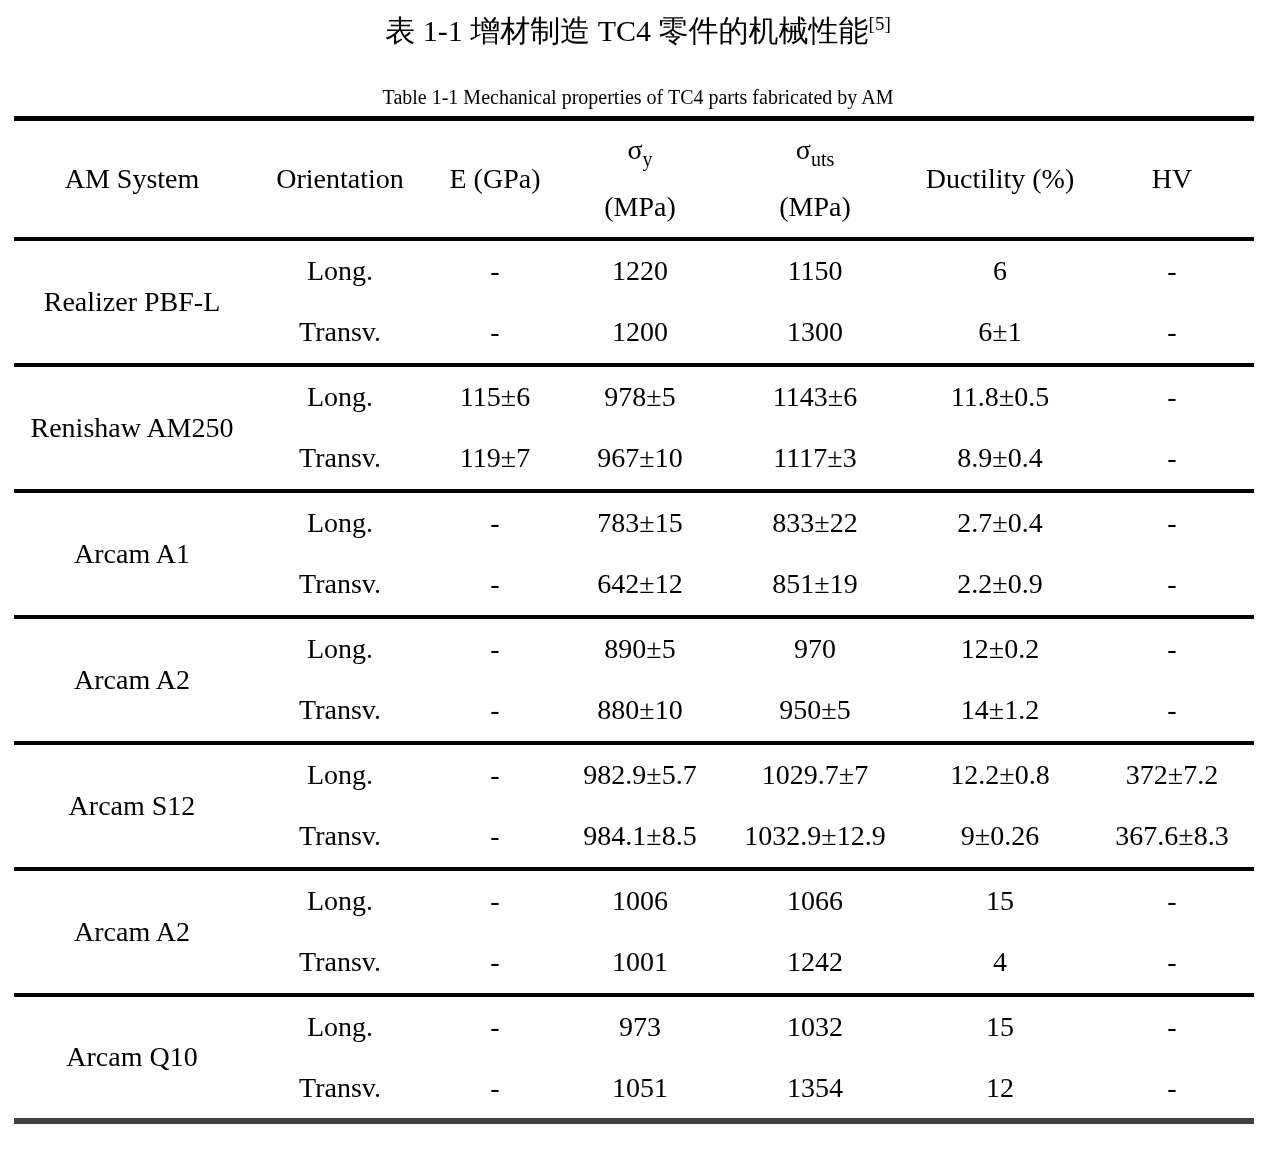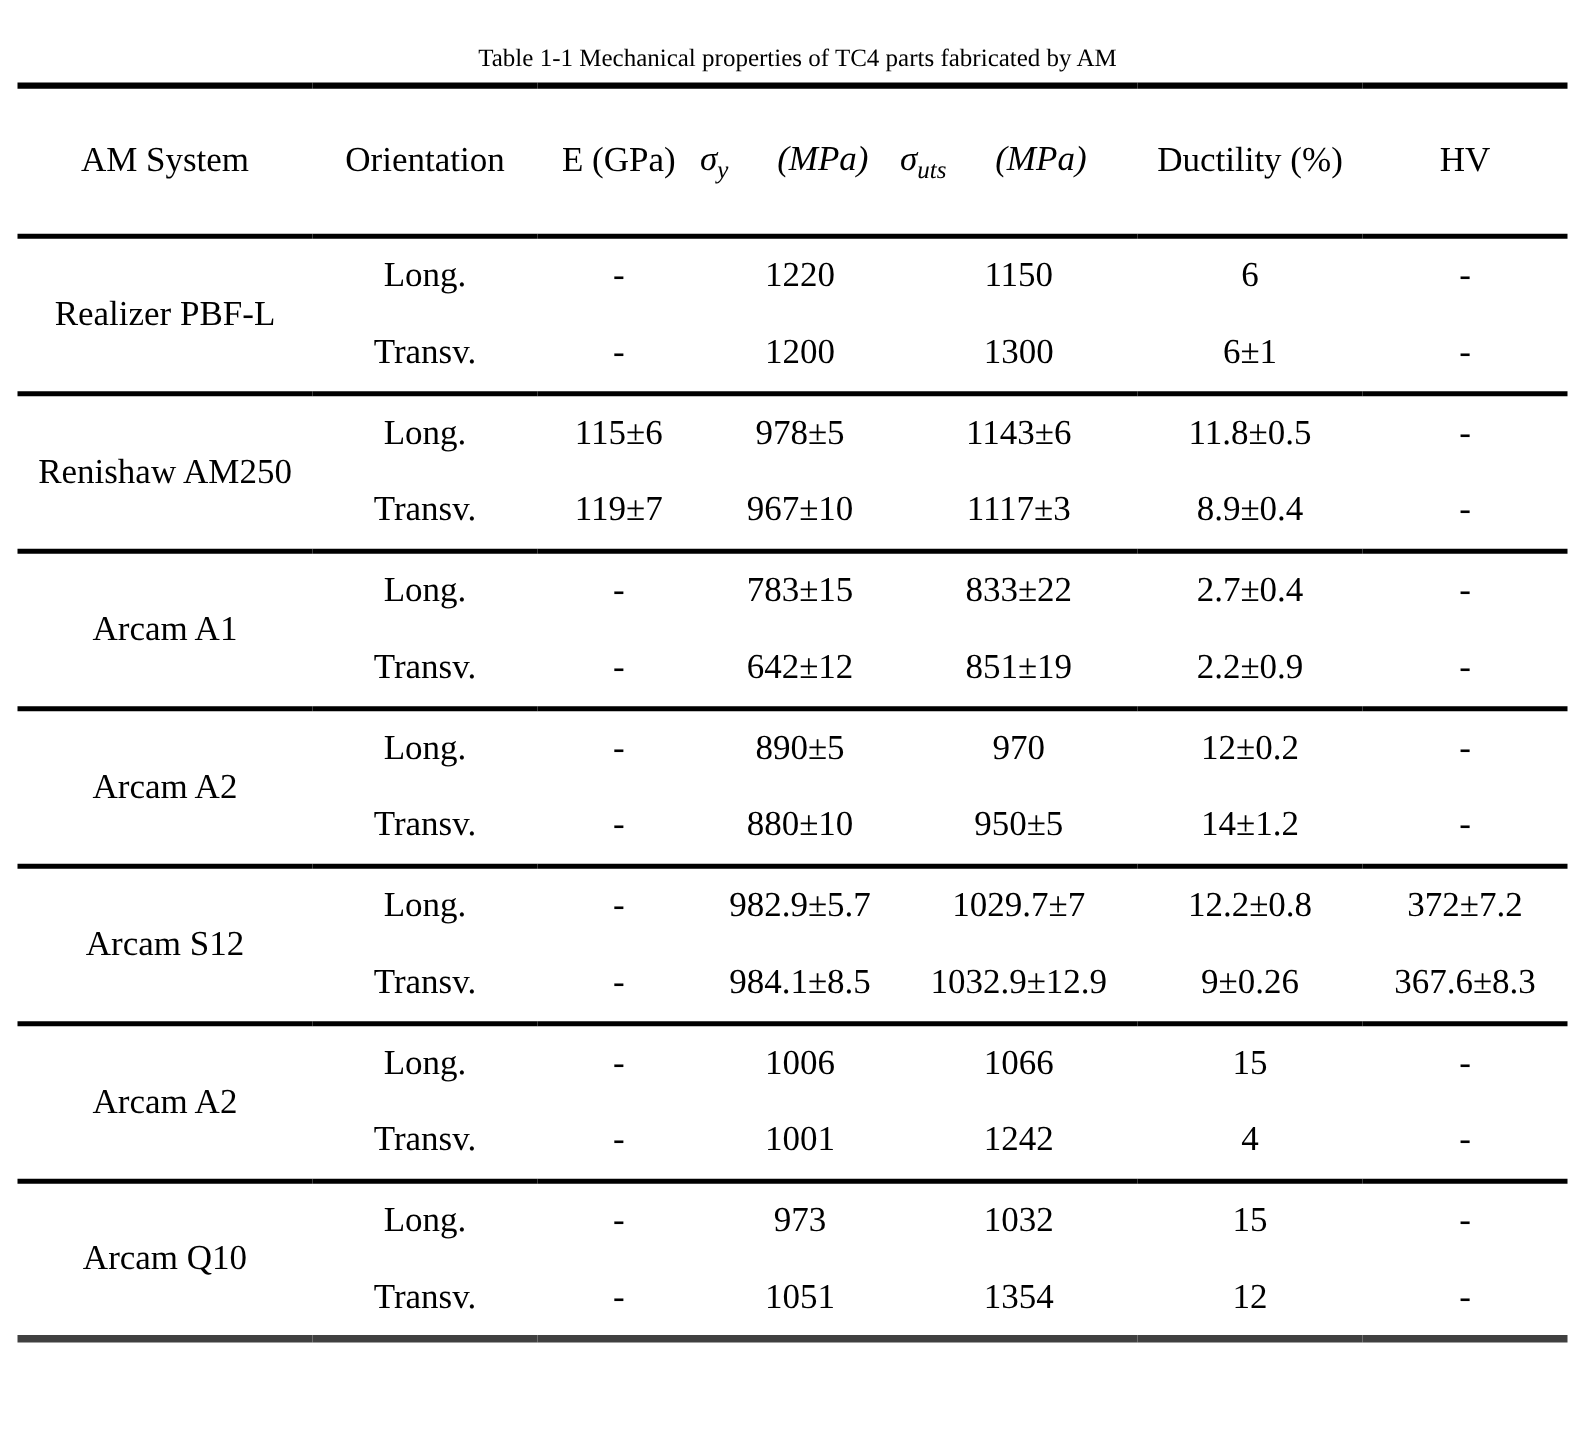--- a/index.html
+++ b/index.html
@@ -53,37 +53,37 @@
     font-size: 28px;
     overflow: hidden;
     white-space: nowrap;
   }
   thead tr { height: 120px; }
   thead th { border-bottom: 4px solid #000; }
   tbody tr { height: 63px; }
   td.sep { border-bottom: 4px solid #000; }
   .two-line {
     display: flex;
-    flex-direction: row;
+    flex-direction: column;
     align-items: center;
-    gap: 39px;
+    gap: 26px;
     line-height: 1.1;
-    font-style: italic;
   }
   .sig sub {
     font-size: 20px;
     vertical-align: sub;
     line-height: 0;
   }
 </style>
 </head>
 <body>
 
 <div class="page">
 
+  <div class="caption-zh"><span>表 1-1 增材制造 TC4 零件的机械性能</span><sup>[5]</sup></div>
 
   <div class="caption-en">Table 1-1 Mechanical properties of TC4 parts fabricated by AM</div>
 
   <table class="props">
     <colgroup>
       <col style="width:236px">
       <col style="width:180px">
       <col style="width:130px">
       <col style="width:160px">
       <col style="width:190px">

